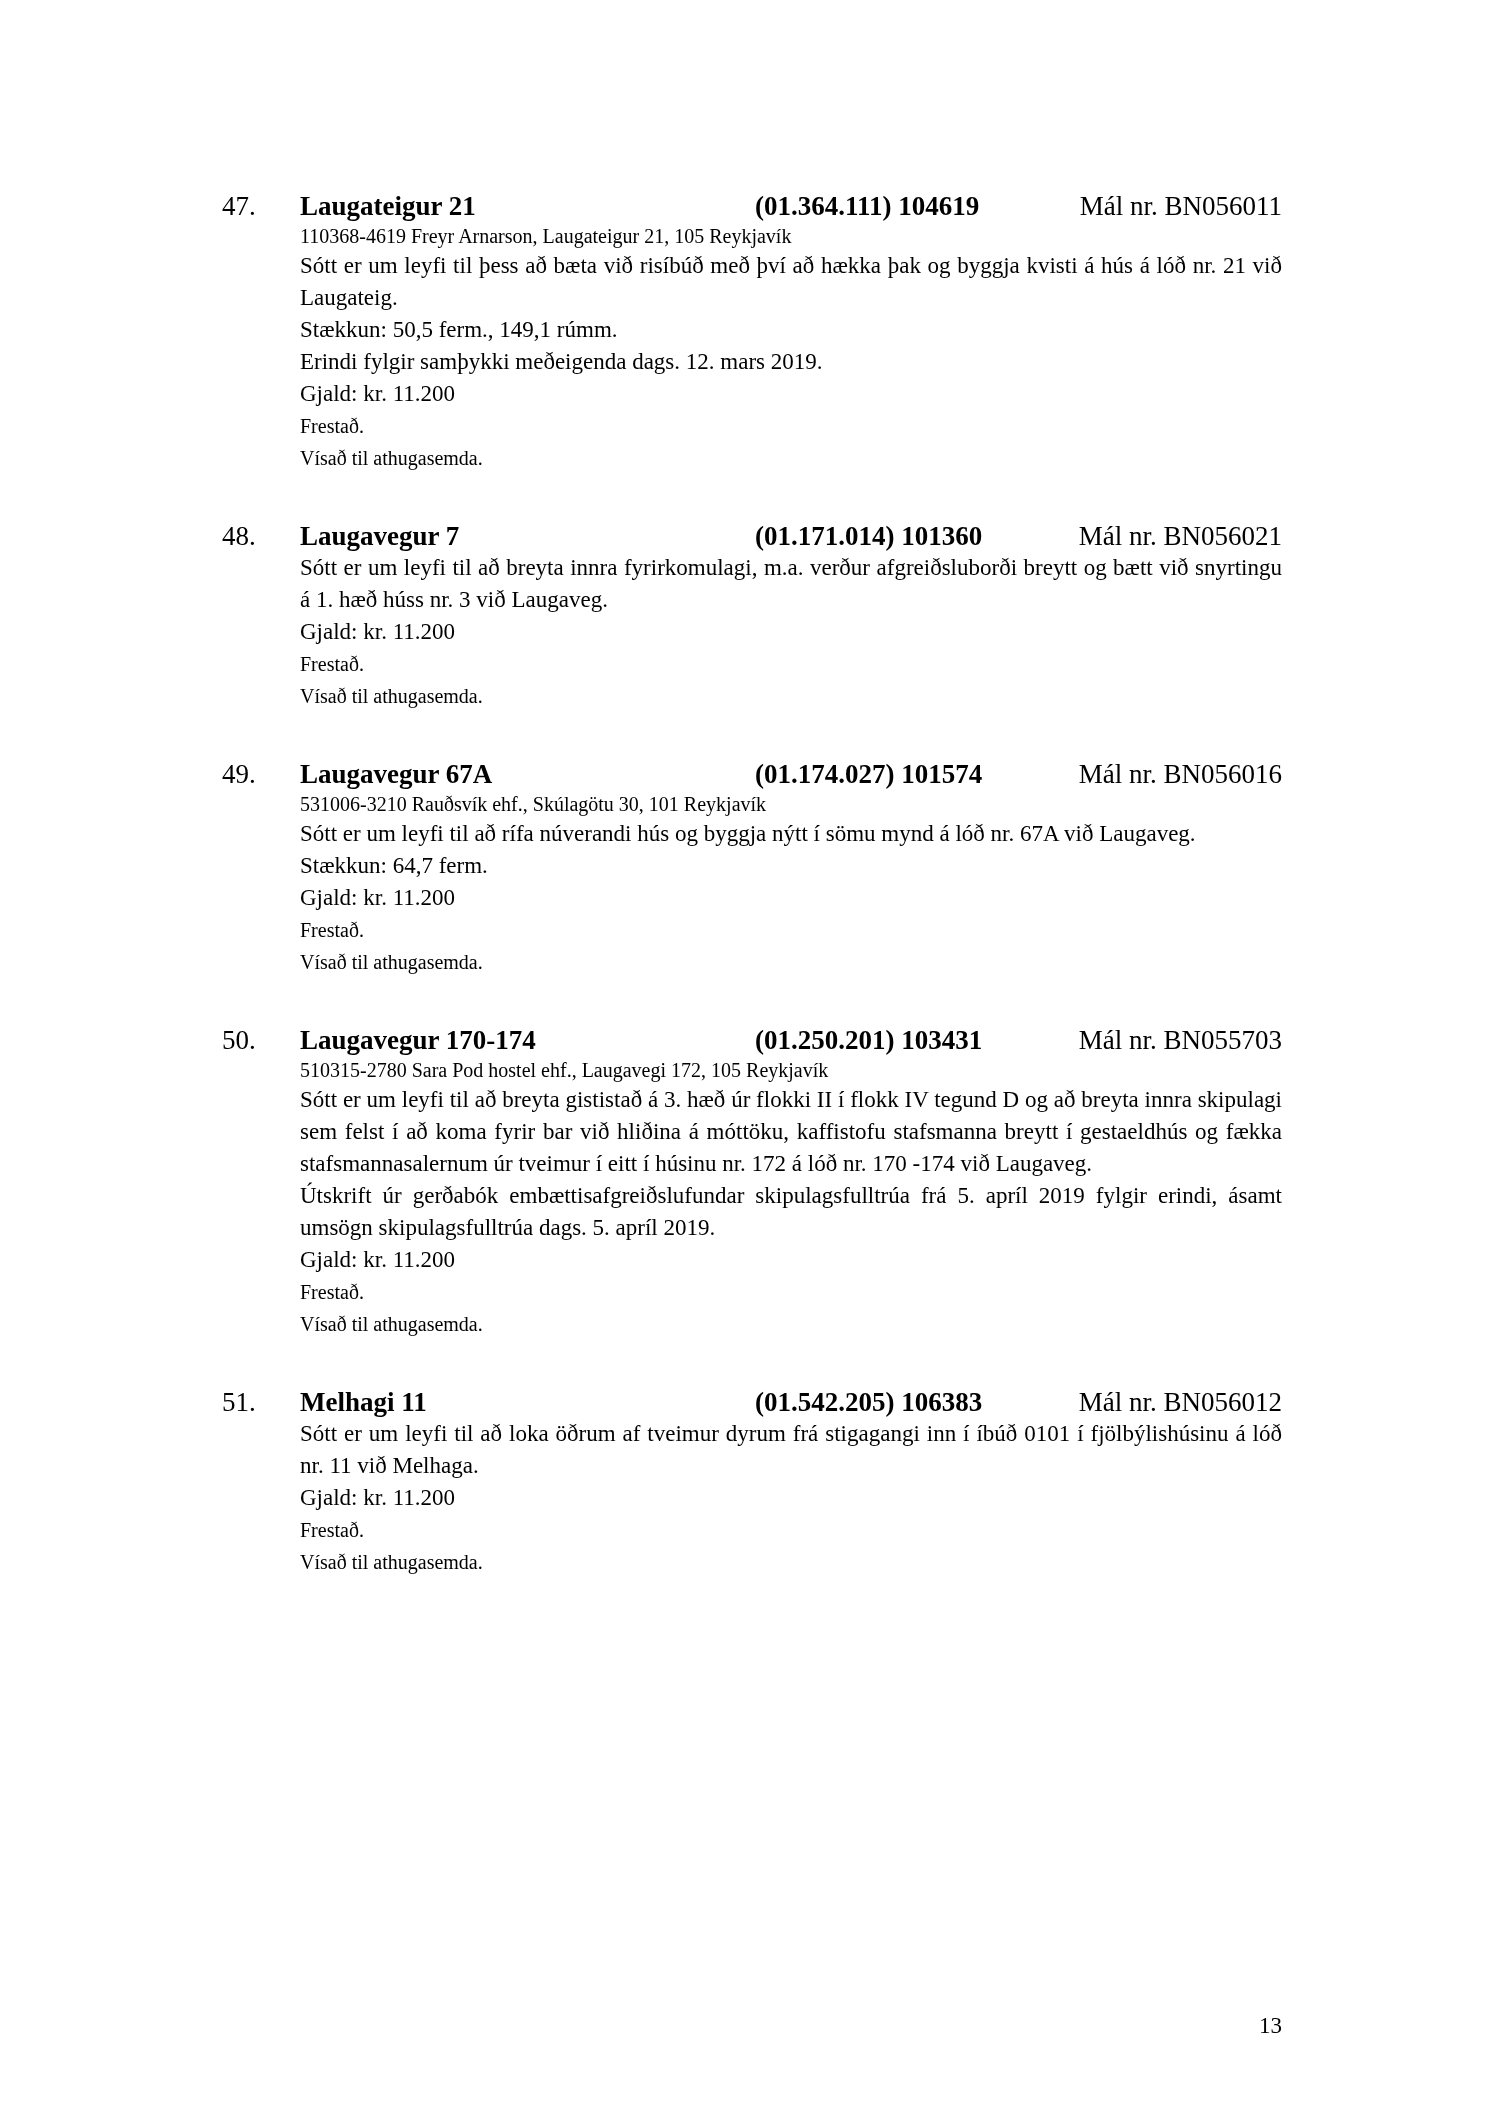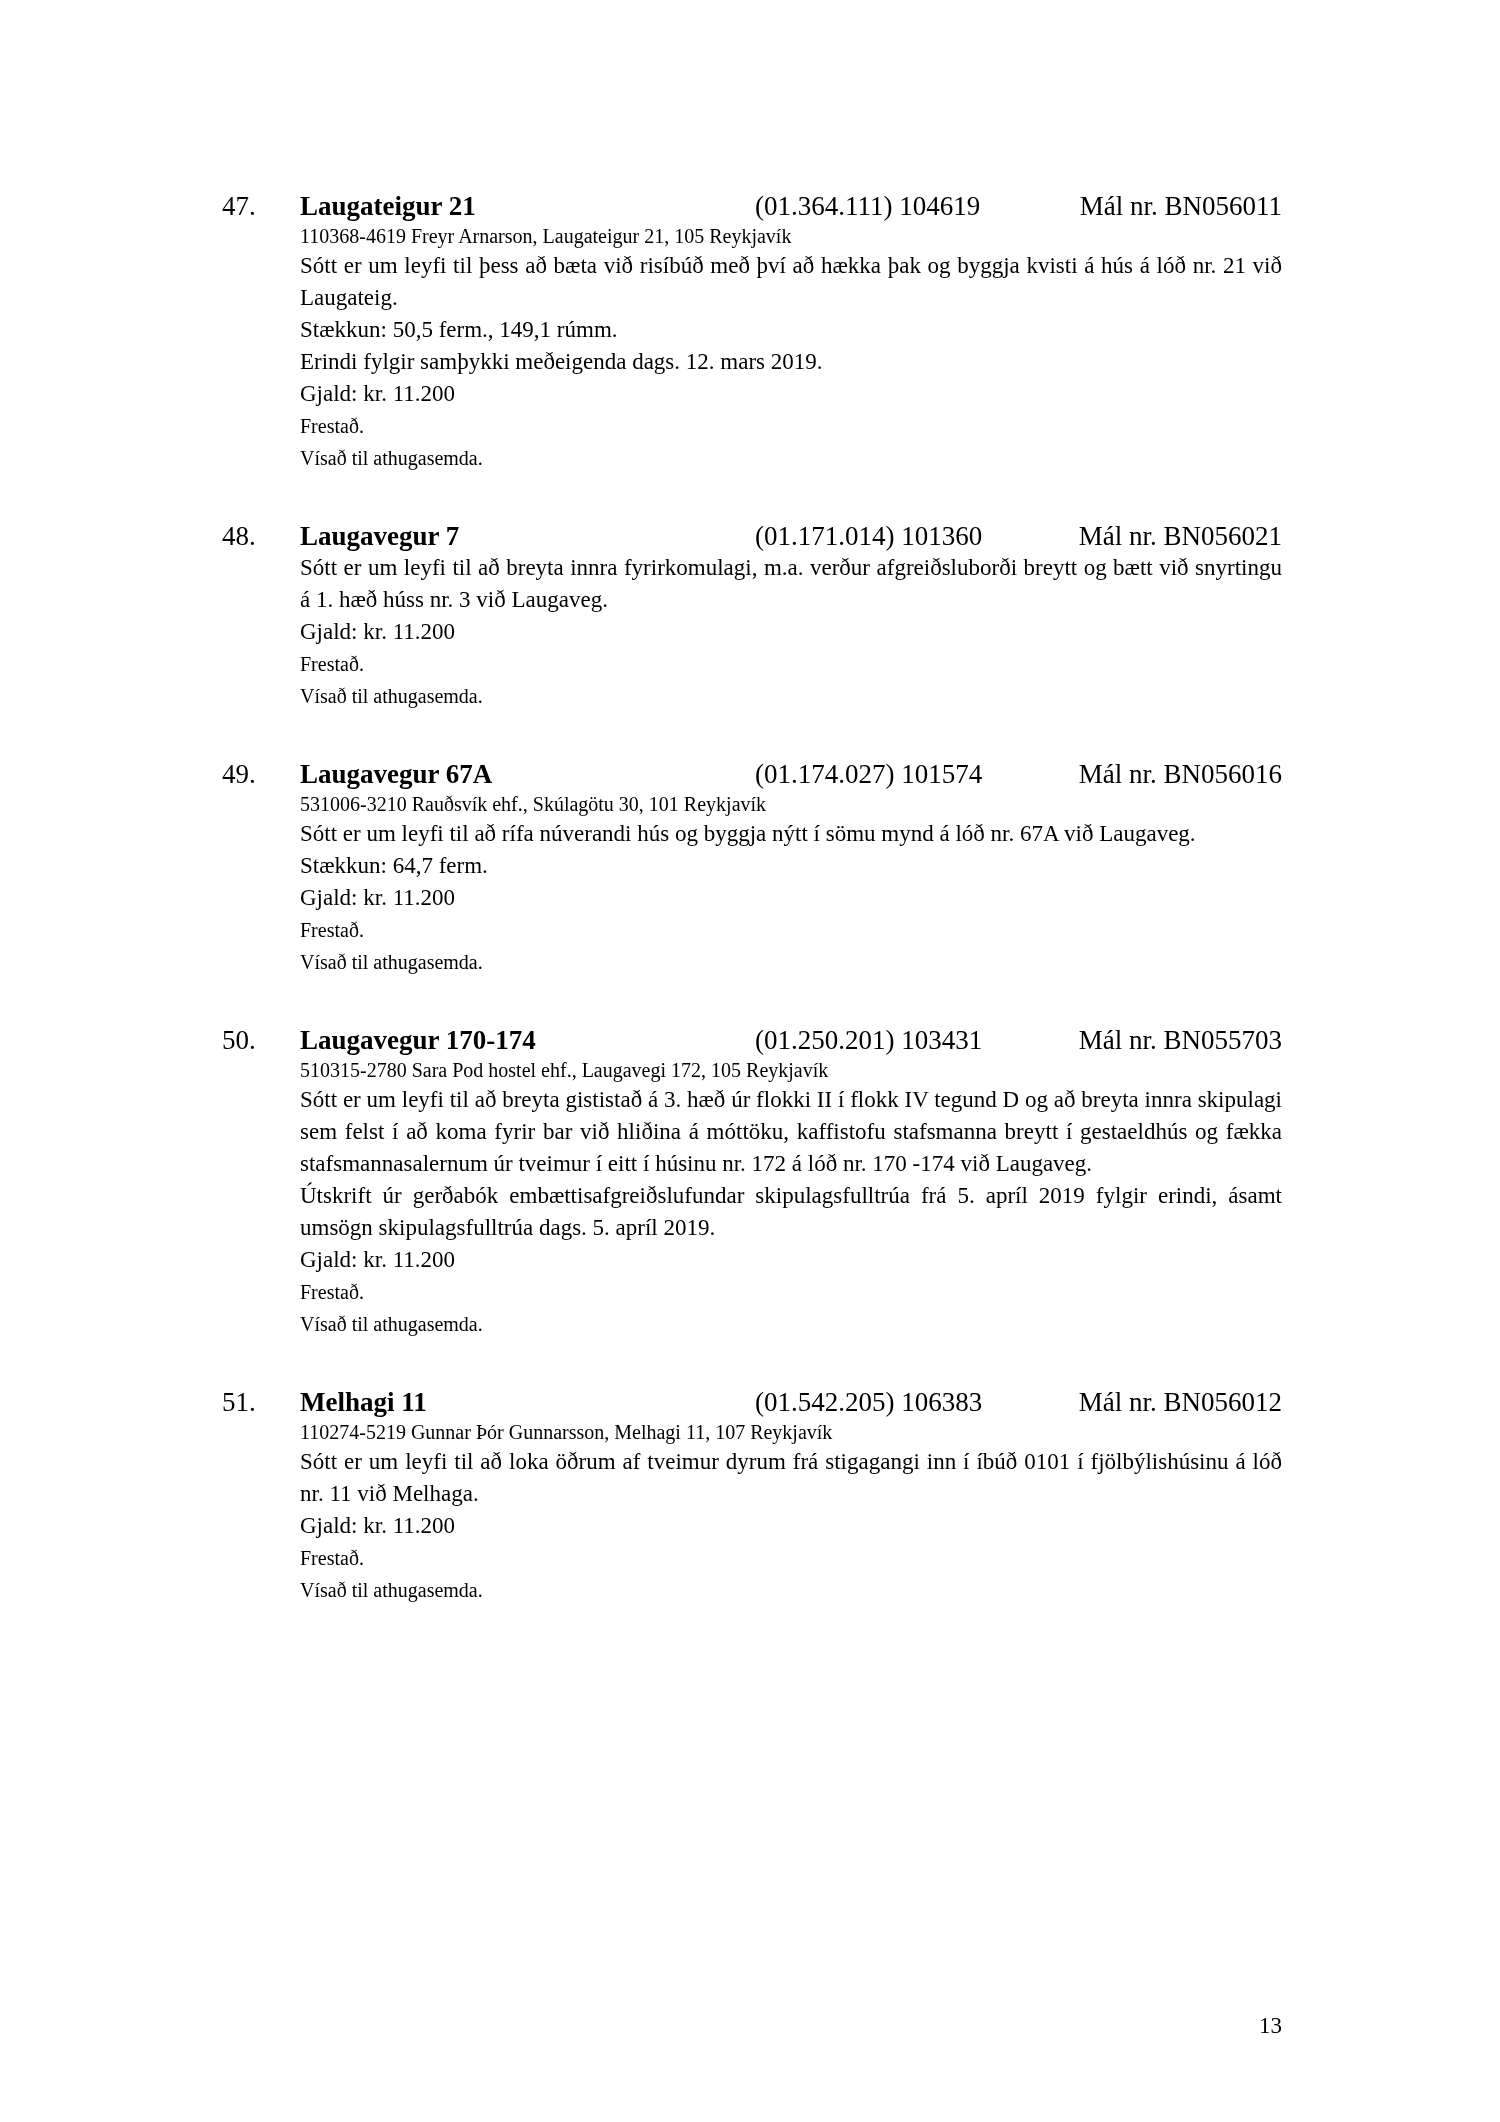--- a/index.html
+++ b/index.html
@@ -38,21 +38,21 @@
     left: -78px;
     top: 0;
   }
   .title {
     font-weight: bold;
   }
   .ref {
     position: absolute;
     left: 455px;
     top: 0;
-    font-weight: normal;
+    font-weight: bold;
   }
   .case {
     position: absolute;
     right: 0;
     top: 0;
     font-weight: normal;
   }
   .party-line {
     font-size: 20px;
     line-height: 28px;
@@ -164,21 +164,20 @@
   </div>
 
   <div class="item">
     <div class="item-header">
       <span class="num">51.</span>
       <span class="title">Melhagi 11</span>
       <span class="ref">(01.542.205) 106383</span>
       <span class="case">Mál nr. BN056012</span>
     </div>
     <div>
-            <div class="party-line">110274-5219 Gunnar Þór Gunnarsson, Melhagi 11, 107 Reykjavík</div>
           </div>
     <div>
             <div class="body-line">Sótt er um leyfi til að loka öðrum af tveimur dyrum frá stigagangi inn í íbúð 0101 í fjölbýlishúsinu á lóð nr. 11 við Melhaga.</div>
             <div class="body-line">Gjald: kr. 11.200</div>
           </div>
     <div>
             <div class="status-line">Frestað.</div>
             <div class="status-line">Vísað til athugasemda.</div>
           </div>
   </div>

